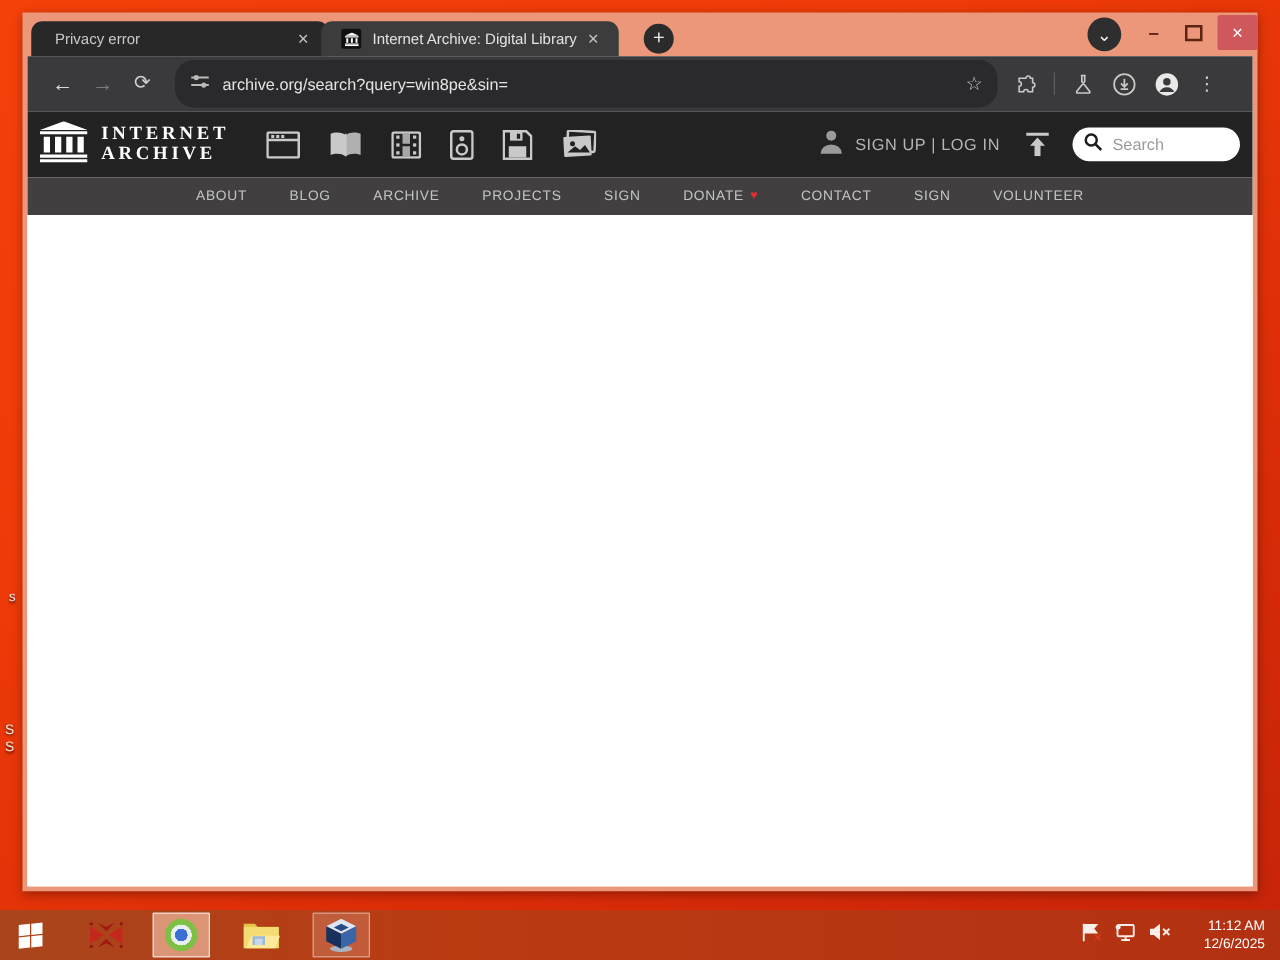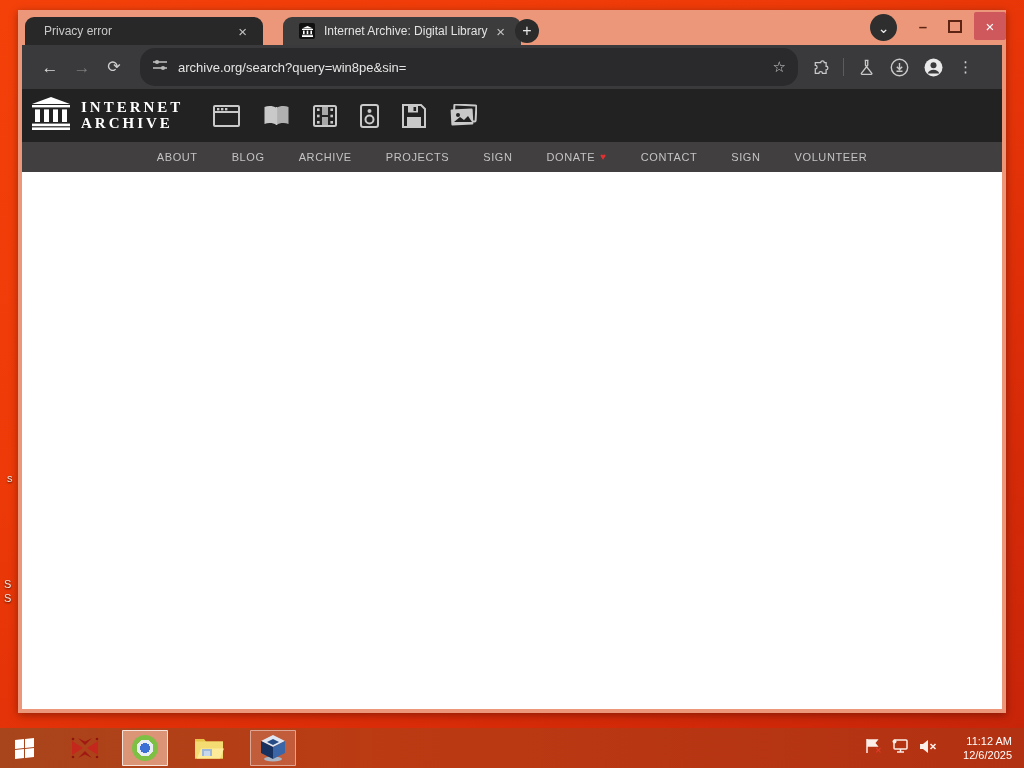--- a/index.html
+++ b/index.html
@@ -8,21 +8,21 @@
     background:linear-gradient(150deg,#f4410a 0%,#ee3a08 35%,#da2c08 70%,#c52409 100%);}
   .frag{position:absolute;font-size:11px;color:#f2e9e4;text-shadow:0 1px 2px rgba(0,0,0,.75);}
 
   
   .browser{position:absolute;left:18px;top:10px;width:988px;height:703px;
     background:#ec9779;display:flex;flex-direction:column;box-shadow:0 2px 8px rgba(0,0,0,.35);}
   .tabstrip{position:relative;height:35px;flex:none;}
   .tab{position:absolute;top:7px;height:28px;border-radius:9px 9px 0 0;display:flex;
     align-items:center;padding:0 16px;font-size:12px;box-sizing:border-box;}
   .tab.inactive{left:7px;width:238px;background:#282828;color:#c9c9c9;}
-  .tab.active{left:265px;width:238px;background:#3d3c3c;color:#e3e3e3;}
+  .tab.active{left:239px;width:238px;background:#3d3c3c;color:#e3e3e3;}
   .tab-title{white-space:nowrap;overflow:hidden;text-overflow:ellipsis;flex:1;margin-left:3px;}
   .tab-close{flex:none;margin-left:6px;font-size:15px;color:#c2c2c2;line-height:1;cursor:default;}
   .favicon{flex:none;width:16px;height:16px;background:#101010;border-radius:2px;
     display:flex;align-items:center;justify-content:center;margin-right:6px;}
   .newtab{position:absolute;left:497px;top:9px;width:24px;height:24px;border-radius:50%;
     background:#2b2b2b;color:#e8e8e8;font-size:16px;display:flex;align-items:center;justify-content:center;}
   .tabsearch{position:absolute;left:852px;top:4px;width:27px;height:27px;border-radius:50%;
     background:#2e2e2e;color:#f0f0f0;font-size:14px;display:flex;align-items:center;justify-content:center;}
   .winbtn{position:absolute;top:2px;height:28px;display:flex;align-items:center;
     justify-content:center;color:#5d2413;font-size:15px;font-weight:bold;}
@@ -244,20 +244,46 @@
                 </svg>
             </span>
             <span>
               <svg width="28" height="23" viewBox="0 0 28 23">
                   <rect x="5" y="1" width="22" height="16" rx="1" fill="none" stroke="#c9c9c9" stroke-width="2" transform="rotate(3 16 9)"></rect>
                   <rect x="2" y="5" width="22" height="16" rx="1" fill="#c9c9c9" transform="rotate(-3 13 13)"></rect>
                   <circle cx="9" cy="11" r="2" fill="#222"></circle>
                   <path d="M5 18 l6 -5 4 3 4 -4 4 6 z" fill="#222"></path>
                 </svg>
             </span>
+          </div>
+          <div class="ia-right">
+            <span>
+              <svg width="22" height="22" viewBox="0 0 22 22">
+                  <circle cx="11" cy="6.5" r="4" fill="#9a9a9a"></circle>
+                  <path d="M2.5 21 a8.5 7.5 0 0 1 17 0 z" fill="#9a9a9a"></path>
+                </svg>
+            </span>
+            <span class="ia-auth">SIGN UP | LOG IN</span>
+            <span class="upload-ic">
+              <svg width="20" height="19" viewBox="0 0 20 19">
+                  <g fill="#c9c9c9">
+                    <rect x="1" y="0" width="18" height="2.6"></rect>
+                    <polygon points="10,4 16,10.5 12.4,10.5 12.4,19 7.6,19 7.6,10.5 4,10.5"></polygon>
+                  </g>
+                </svg>
+            </span>
+            <div class="ia-search">
+              <span>
+                <svg width="15" height="15" viewBox="0 0 15 15" fill="none" stroke="#1e1e1e" stroke-width="2">
+                    <circle cx="6" cy="6" r="4.4"></circle>
+                    <line x1="9.5" y1="9.5" x2="14" y2="14"></line>
+                  </svg>
+              </span>
+              <input type="text" placeholder="Search" style="">
+            </div>
           </div>
         </div>
 
         <div class="ia-nav">
           <span class="item">ABOUT</span>
           <span class="item">BLOG</span>
           <span class="item">ARCHIVE</span>
           <span class="item">PROJECTS</span>
           <span class="item">SIGN</span>
           <span class="item">

